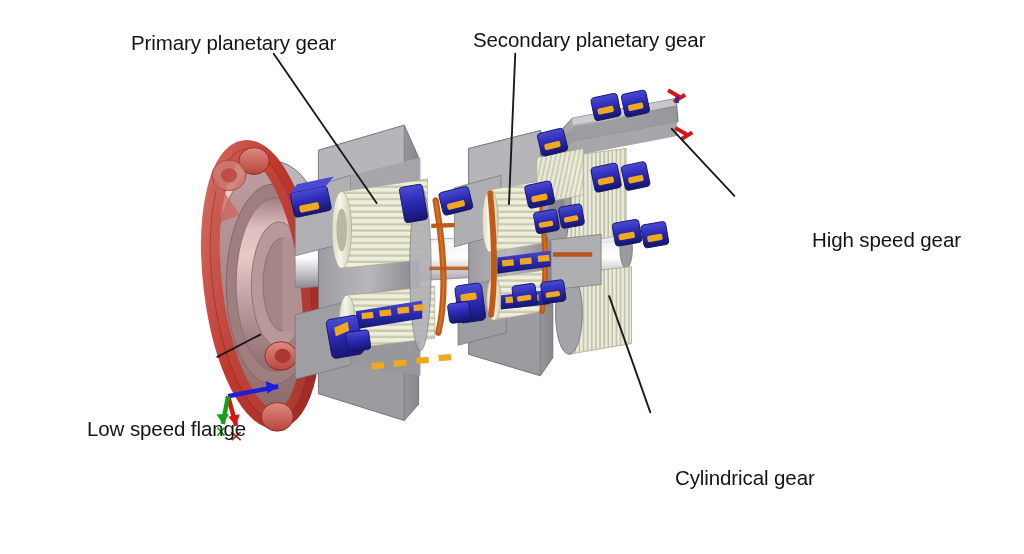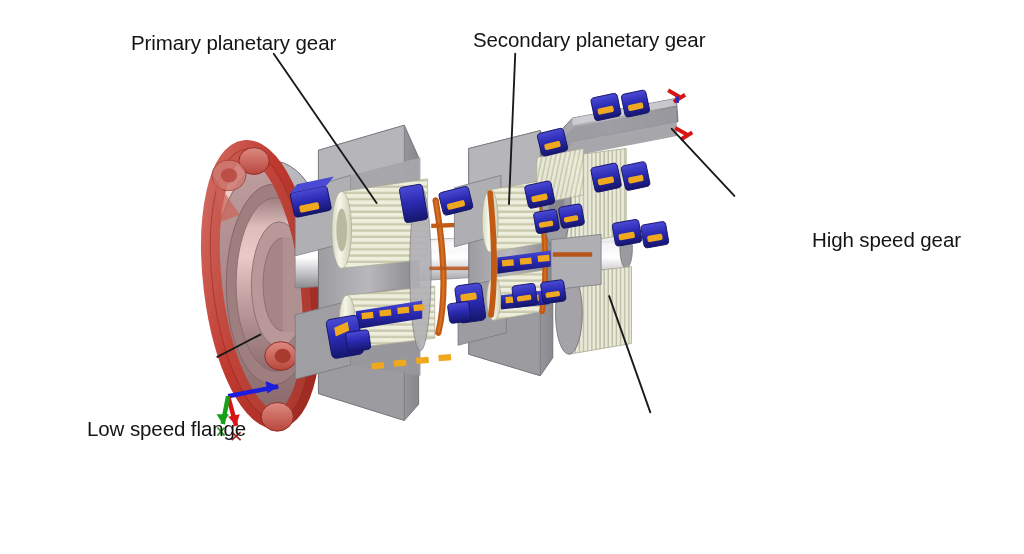--- a/index.html
+++ b/index.html
@@ -328,14 +328,15 @@
         <line x1="243" y1="478" x2="251" y2="487" stroke="#17a017"></line>
         <line x1="251" y1="478" x2="243" y2="487" stroke="#17a017"></line>
       </g>
     </g>
   </svg>
 
   <div class="lbl" style="left:131px;top:31px;">Primary planetary gear</div>
   <div class="lbl" style="left:473px;top:28px;">Secondary planetary gear</div>
   <div class="lbl" style="left:812px;top:228px;">High speed gear</div>
   <div class="lbl" style="left:87px;top:409px;margin-top:8px;">Low speed flange</div>
+  <div class="lbl" style="left:675px;top:466px;">Cylindrical gear</div>
 
 </div>
 
 </body></html>

